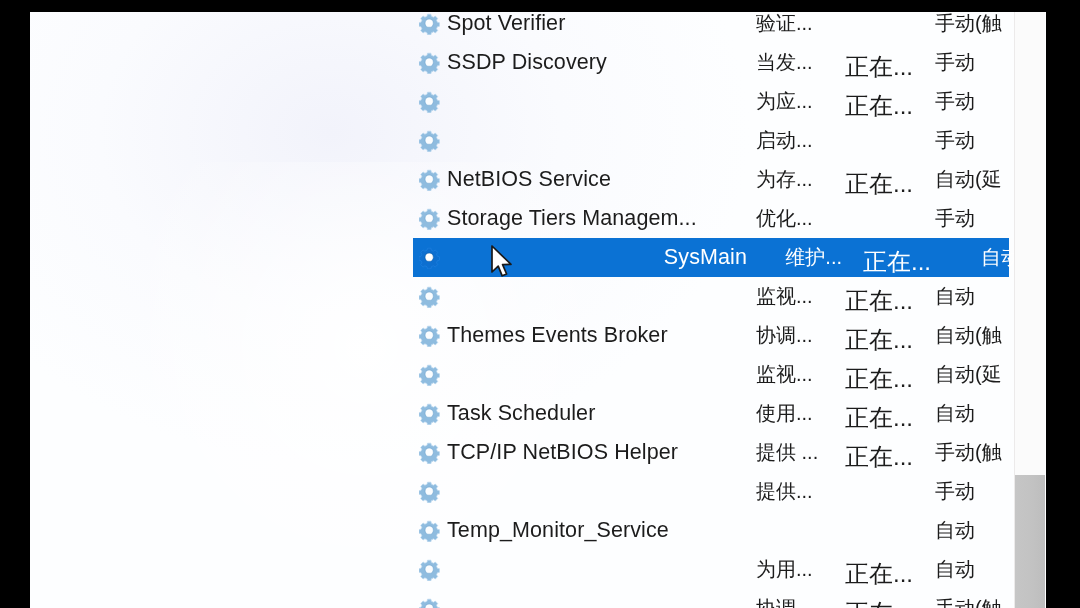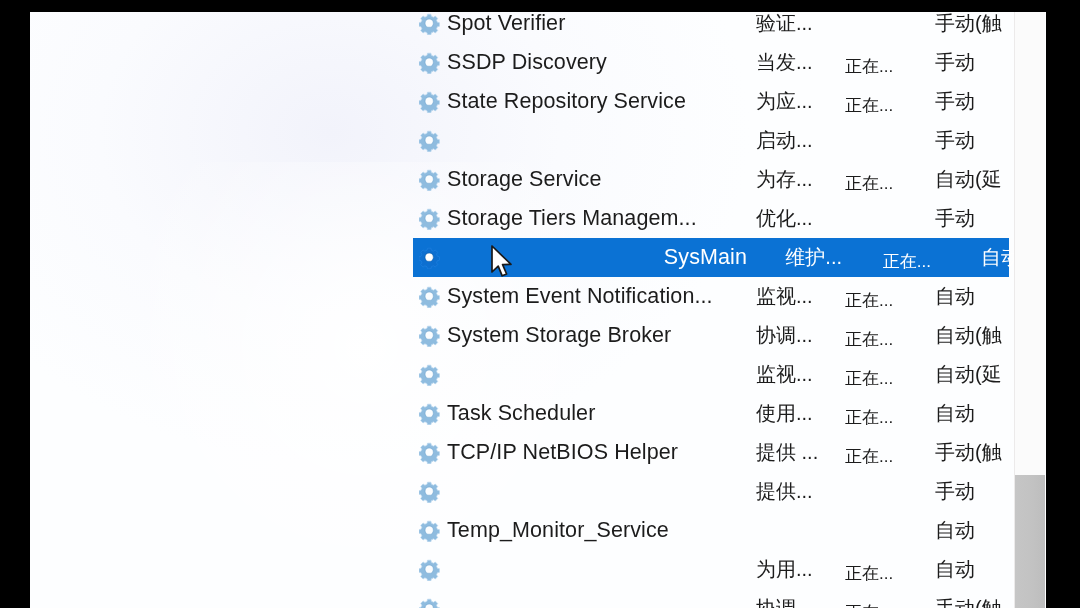--- a/index.html
+++ b/index.html
@@ -111,21 +111,21 @@
     width: 86px;
     font-size: 20px;
     color: #1c1c1c;
     white-space: nowrap;
     overflow: hidden;
   }
   .cell-status {
     position: absolute;
     left: 432px;
     width: 86px;
-    font-size: 17px;
+    font-size: 24px;
     color: #1c1c1c;
     white-space: nowrap;
     overflow: hidden;
     margin-top: 8px;
   }
   .cell-startup {
     position: absolute;
     left: 522px;
     width: 86px;
     font-size: 20px;
@@ -212,21 +212,20 @@
   <svg width="22" height="22" viewBox="0 0 22 22">
     <g>
       <path d="M13.5 9.5 l1.6 0 0 1.4 1.4 .4 -.5 1.4 1.2 .9 -1 1.1 .7 1.3 -1.3 .6 .1 1.4 -1.4 .1 -.6 1.3 -1.3 -.6 -1 1 -1-1 -1.3 .6 -.6 -1.3 -1.4 -.1 .1 -1.4 -1.3 -.6 .7 -1.3 -1 -1.1 1.2 -.9 -.5 -1.4 1.4 -.4 0 -1.4 1.6 0z" fill="#6fa4cd" opacity="0.85"></path>
       <circle cx="13.6" cy="14.2" r="2.6" fill="#fbfdff"></circle>
       <path d="M8.5 1.2 l3.4 0 .5 2.1 2.1 .9 1.8 -1.2 2.4 2.4 -1.2 1.8 .9 2.1 2.1 .5 0 3.4 -2.1 .5 -.9 2.1 1.2 1.8 -2.4 2.4 -1.8 -1.2 -2.1 .9 -.5 2.1 -3.4 0 -.5 -2.1 -2.1 -.9 -1.8 1.2 -2.4 -2.4 1.2 -1.8 -.9 -2.1 -2.1 -.5 0 -3.4 2.1 -.5 .9 -2.1 -1.2 -1.8 2.4 -2.4 1.8 1.2 2.1 -.9z" fill="#8fbcdf" stroke="#bcd9ef" stroke-width="0.7"></path>
       <circle cx="10.2" cy="10.2" r="4.2" fill="#fbfdff"></circle>
       <circle cx="10.2" cy="10.2" r="4.2" fill="none" stroke="#6fa4cd" stroke-width="1.1" opacity="0.55"></circle>
     </g>
   </svg>
           </span>
-          <span class="cell-name">State Repository Service</span>
           <span class="cell-desc">为应...</span>
           <span class="cell-status">正在...</span>
           <span class="cell-startup">手动</span>
         </div>
         <div class="row">
           <span class="icon-gear">
   <svg width="22" height="22" viewBox="0 0 22 22">
     <g>
       <path d="M13.5 9.5 l1.6 0 0 1.4 1.4 .4 -.5 1.4 1.2 .9 -1 1.1 .7 1.3 -1.3 .6 .1 1.4 -1.4 .1 -.6 1.3 -1.3 -.6 -1 1 -1-1 -1.3 .6 -.6 -1.3 -1.4 -.1 .1 -1.4 -1.3 -.6 .7 -1.3 -1 -1.1 1.2 -.9 -.5 -1.4 1.4 -.4 0 -1.4 1.6 0z" fill="#6fa4cd" opacity="0.85"></path>
       <circle cx="13.6" cy="14.2" r="2.6" fill="#fbfdff"></circle>
@@ -245,21 +244,21 @@
   <svg width="22" height="22" viewBox="0 0 22 22">
     <g>
       <path d="M13.5 9.5 l1.6 0 0 1.4 1.4 .4 -.5 1.4 1.2 .9 -1 1.1 .7 1.3 -1.3 .6 .1 1.4 -1.4 .1 -.6 1.3 -1.3 -.6 -1 1 -1-1 -1.3 .6 -.6 -1.3 -1.4 -.1 .1 -1.4 -1.3 -.6 .7 -1.3 -1 -1.1 1.2 -.9 -.5 -1.4 1.4 -.4 0 -1.4 1.6 0z" fill="#6fa4cd" opacity="0.85"></path>
       <circle cx="13.6" cy="14.2" r="2.6" fill="#fbfdff"></circle>
       <path d="M8.5 1.2 l3.4 0 .5 2.1 2.1 .9 1.8 -1.2 2.4 2.4 -1.2 1.8 .9 2.1 2.1 .5 0 3.4 -2.1 .5 -.9 2.1 1.2 1.8 -2.4 2.4 -1.8 -1.2 -2.1 .9 -.5 2.1 -3.4 0 -.5 -2.1 -2.1 -.9 -1.8 1.2 -2.4 -2.4 1.2 -1.8 -.9 -2.1 -2.1 -.5 0 -3.4 2.1 -.5 .9 -2.1 -1.2 -1.8 2.4 -2.4 1.8 1.2 2.1 -.9z" fill="#8fbcdf" stroke="#bcd9ef" stroke-width="0.7"></path>
       <circle cx="10.2" cy="10.2" r="4.2" fill="#fbfdff"></circle>
       <circle cx="10.2" cy="10.2" r="4.2" fill="none" stroke="#6fa4cd" stroke-width="1.1" opacity="0.55"></circle>
     </g>
   </svg>
           </span>
-          <span class="cell-name">Storage Service</span>
+          <span class="cell-name">NetBIOS Service</span>
           <span class="cell-desc">为存...</span>
           <span class="cell-status">正在...</span>
           <span class="cell-startup">自动(延</span>
         </div>
         <div class="row">
           <span class="icon-gear">
   <svg width="22" height="22" viewBox="0 0 22 22">
     <g>
       <path d="M13.5 9.5 l1.6 0 0 1.4 1.4 .4 -.5 1.4 1.2 .9 -1 1.1 .7 1.3 -1.3 .6 .1 1.4 -1.4 .1 -.6 1.3 -1.3 -.6 -1 1 -1-1 -1.3 .6 -.6 -1.3 -1.4 -.1 .1 -1.4 -1.3 -.6 .7 -1.3 -1 -1.1 1.2 -.9 -.5 -1.4 1.4 -.4 0 -1.4 1.6 0z" fill="#6fa4cd" opacity="0.85"></path>
       <circle cx="13.6" cy="14.2" r="2.6" fill="#fbfdff"></circle>
@@ -296,38 +295,37 @@
   <svg width="22" height="22" viewBox="0 0 22 22">
     <g>
       <path d="M13.5 9.5 l1.6 0 0 1.4 1.4 .4 -.5 1.4 1.2 .9 -1 1.1 .7 1.3 -1.3 .6 .1 1.4 -1.4 .1 -.6 1.3 -1.3 -.6 -1 1 -1-1 -1.3 .6 -.6 -1.3 -1.4 -.1 .1 -1.4 -1.3 -.6 .7 -1.3 -1 -1.1 1.2 -.9 -.5 -1.4 1.4 -.4 0 -1.4 1.6 0z" fill="#6fa4cd" opacity="0.85"></path>
       <circle cx="13.6" cy="14.2" r="2.6" fill="#fbfdff"></circle>
       <path d="M8.5 1.2 l3.4 0 .5 2.1 2.1 .9 1.8 -1.2 2.4 2.4 -1.2 1.8 .9 2.1 2.1 .5 0 3.4 -2.1 .5 -.9 2.1 1.2 1.8 -2.4 2.4 -1.8 -1.2 -2.1 .9 -.5 2.1 -3.4 0 -.5 -2.1 -2.1 -.9 -1.8 1.2 -2.4 -2.4 1.2 -1.8 -.9 -2.1 -2.1 -.5 0 -3.4 2.1 -.5 .9 -2.1 -1.2 -1.8 2.4 -2.4 1.8 1.2 2.1 -.9z" fill="#8fbcdf" stroke="#bcd9ef" stroke-width="0.7"></path>
       <circle cx="10.2" cy="10.2" r="4.2" fill="#fbfdff"></circle>
       <circle cx="10.2" cy="10.2" r="4.2" fill="none" stroke="#6fa4cd" stroke-width="1.1" opacity="0.55"></circle>
     </g>
   </svg>
           </span>
-          <span class="cell-name">System Event Notification...</span>
           <span class="cell-desc">监视...</span>
           <span class="cell-status">正在...</span>
           <span class="cell-startup">自动</span>
         </div>
         <div class="row">
           <span class="icon-gear">
   <svg width="22" height="22" viewBox="0 0 22 22">
     <g>
       <path d="M13.5 9.5 l1.6 0 0 1.4 1.4 .4 -.5 1.4 1.2 .9 -1 1.1 .7 1.3 -1.3 .6 .1 1.4 -1.4 .1 -.6 1.3 -1.3 -.6 -1 1 -1-1 -1.3 .6 -.6 -1.3 -1.4 -.1 .1 -1.4 -1.3 -.6 .7 -1.3 -1 -1.1 1.2 -.9 -.5 -1.4 1.4 -.4 0 -1.4 1.6 0z" fill="#6fa4cd" opacity="0.85"></path>
       <circle cx="13.6" cy="14.2" r="2.6" fill="#fbfdff"></circle>
       <path d="M8.5 1.2 l3.4 0 .5 2.1 2.1 .9 1.8 -1.2 2.4 2.4 -1.2 1.8 .9 2.1 2.1 .5 0 3.4 -2.1 .5 -.9 2.1 1.2 1.8 -2.4 2.4 -1.8 -1.2 -2.1 .9 -.5 2.1 -3.4 0 -.5 -2.1 -2.1 -.9 -1.8 1.2 -2.4 -2.4 1.2 -1.8 -.9 -2.1 -2.1 -.5 0 -3.4 2.1 -.5 .9 -2.1 -1.2 -1.8 2.4 -2.4 1.8 1.2 2.1 -.9z" fill="#8fbcdf" stroke="#bcd9ef" stroke-width="0.7"></path>
       <circle cx="10.2" cy="10.2" r="4.2" fill="#fbfdff"></circle>
       <circle cx="10.2" cy="10.2" r="4.2" fill="none" stroke="#6fa4cd" stroke-width="1.1" opacity="0.55"></circle>
     </g>
   </svg>
           </span>
-          <span class="cell-name">System Storage Broker</span>
+          <span class="cell-name">Themes Events Broker</span>
           <span class="cell-desc">协调...</span>
           <span class="cell-status">正在...</span>
           <span class="cell-startup">自动(触</span>
         </div>
         <div class="row">
           <span class="icon-gear">
   <svg width="22" height="22" viewBox="0 0 22 22">
     <g>
       <path d="M13.5 9.5 l1.6 0 0 1.4 1.4 .4 -.5 1.4 1.2 .9 -1 1.1 .7 1.3 -1.3 .6 .1 1.4 -1.4 .1 -.6 1.3 -1.3 -.6 -1 1 -1-1 -1.3 .6 -.6 -1.3 -1.4 -.1 .1 -1.4 -1.3 -.6 .7 -1.3 -1 -1.1 1.2 -.9 -.5 -1.4 1.4 -.4 0 -1.4 1.6 0z" fill="#6fa4cd" opacity="0.85"></path>
       <circle cx="13.6" cy="14.2" r="2.6" fill="#fbfdff"></circle>

